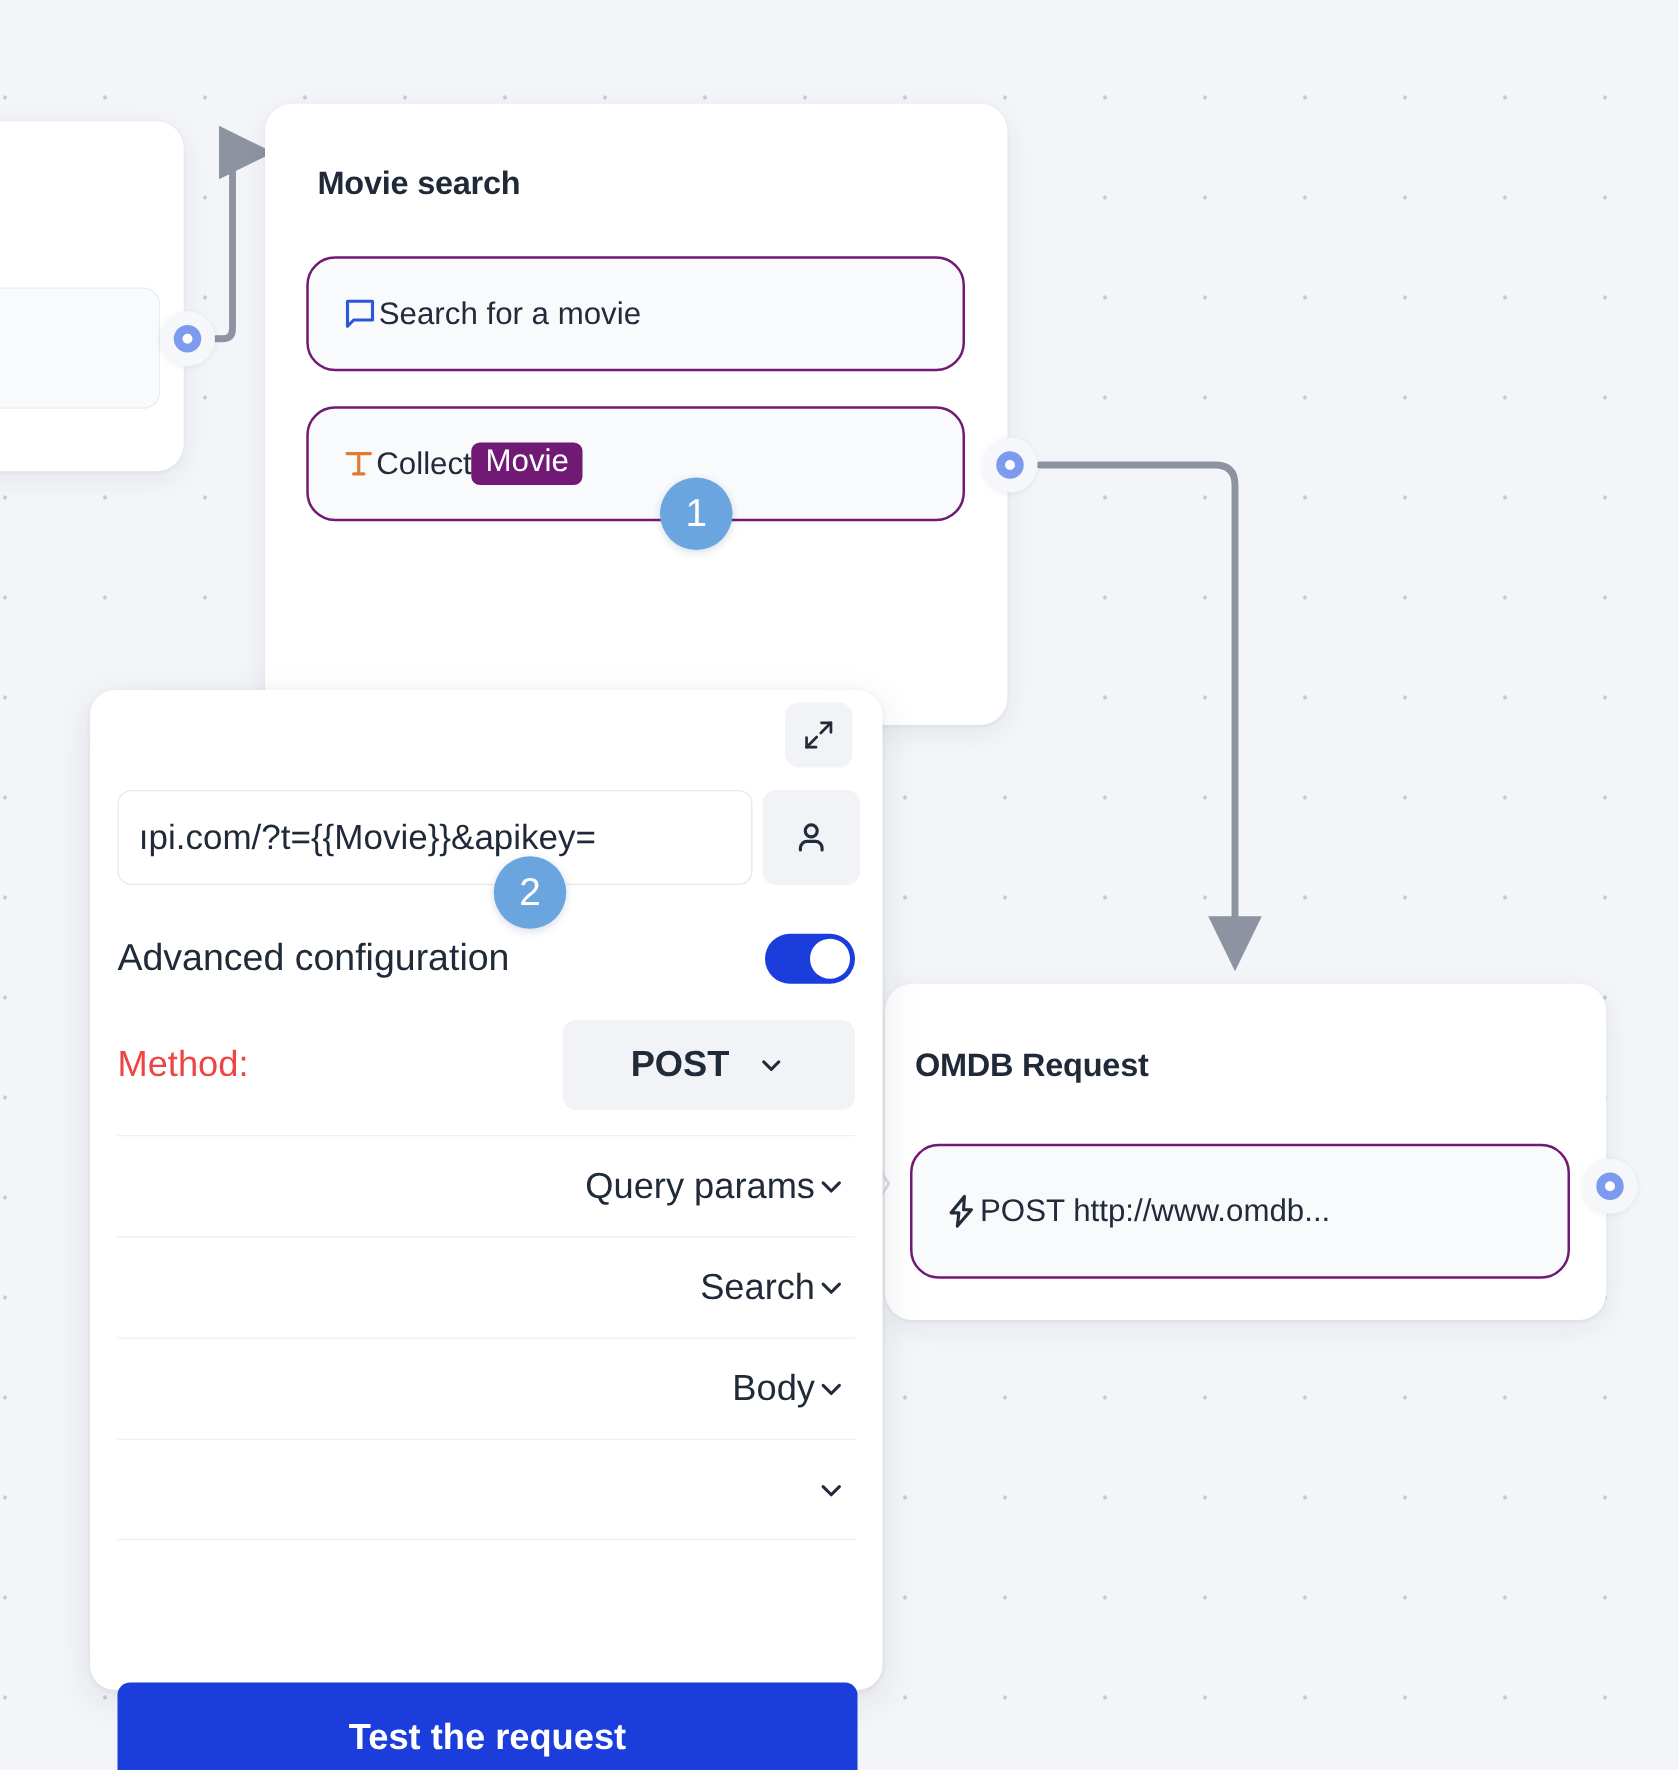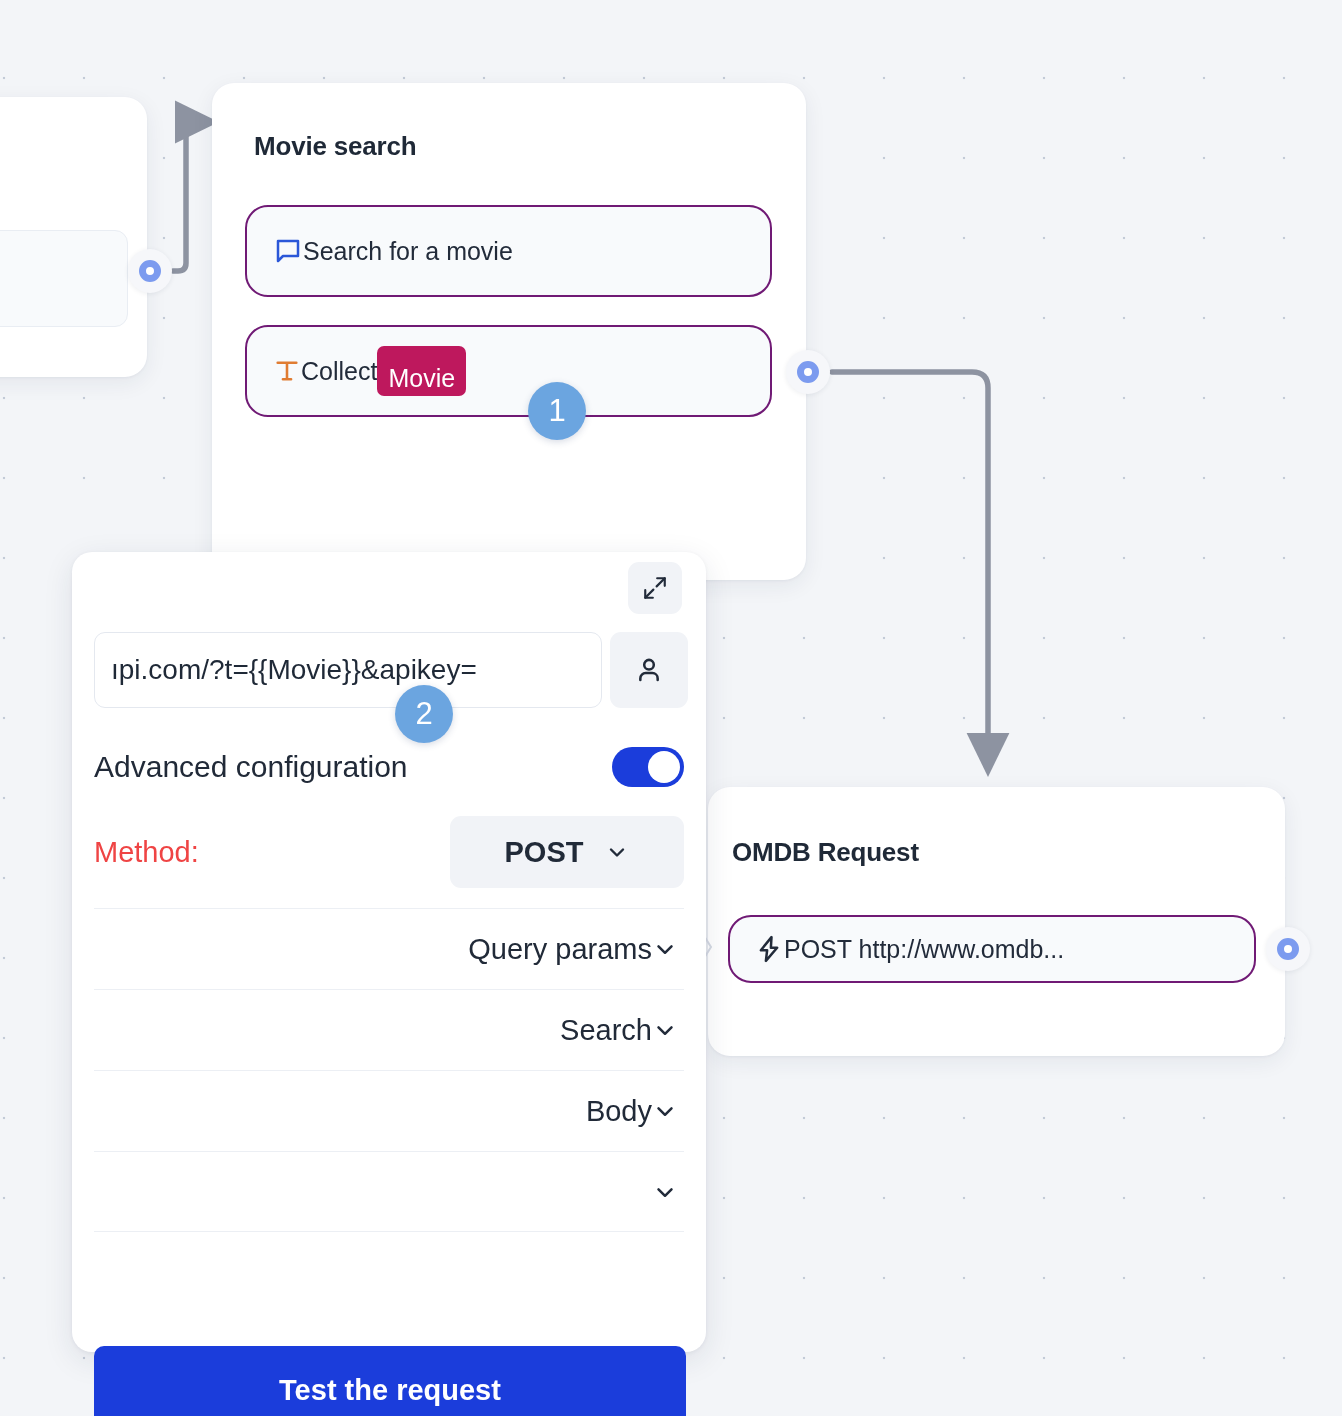--- a/index.html
+++ b/index.html
@@ -83,40 +83,40 @@
     left: 33px; width: 527px; height: 92px;
     padding: 0 26px;
   }
   #node-movie .row2 {
     position: absolute; left: 33px; top: 242px;
     width: 527px; height: 92px;
     padding: 0 26px;
   }
   .chip {
     display: inline-block;
-    background: #be185d;
+    background: #701a75;
     color: #ffffff;
     border-radius: 7px;
-    padding: 19px 11px 5px 11px;
+    padding: 2px 11px 5px 11px;
     font-size: 25px;
     line-height: 1.05;
   }
 
   
   #node-omdb {
     left: 708px;
     top: 776px;
     width: 577px;
     height: 269px;
     margin-top: 11px;
   }
   #node-omdb .node-title { position: absolute; left: 24px; top: 50px; }
   #node-omdb .row1 {
     position: absolute; left: 20px; top: 128px;
-    width: 528px; height: 68px;
+    width: 528px; height: 108px;
     padding: 0 24px;
   }
   
   #omdb-in-marker {
     position: absolute;
     left: 700px;
     top: 930px;
     width: 14px;
     height: 34px;
     overflow: hidden;

